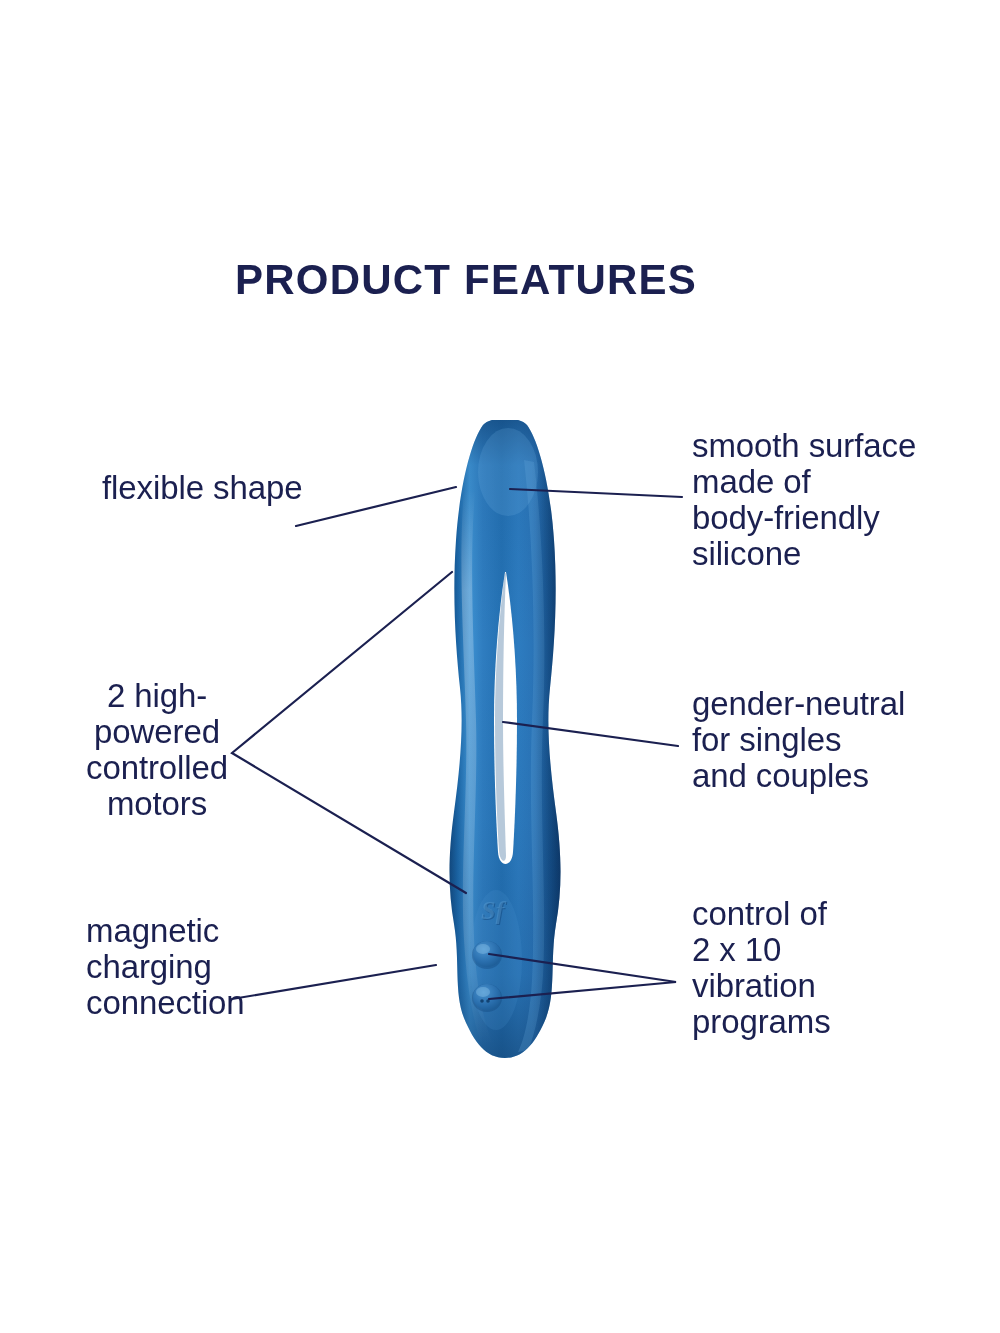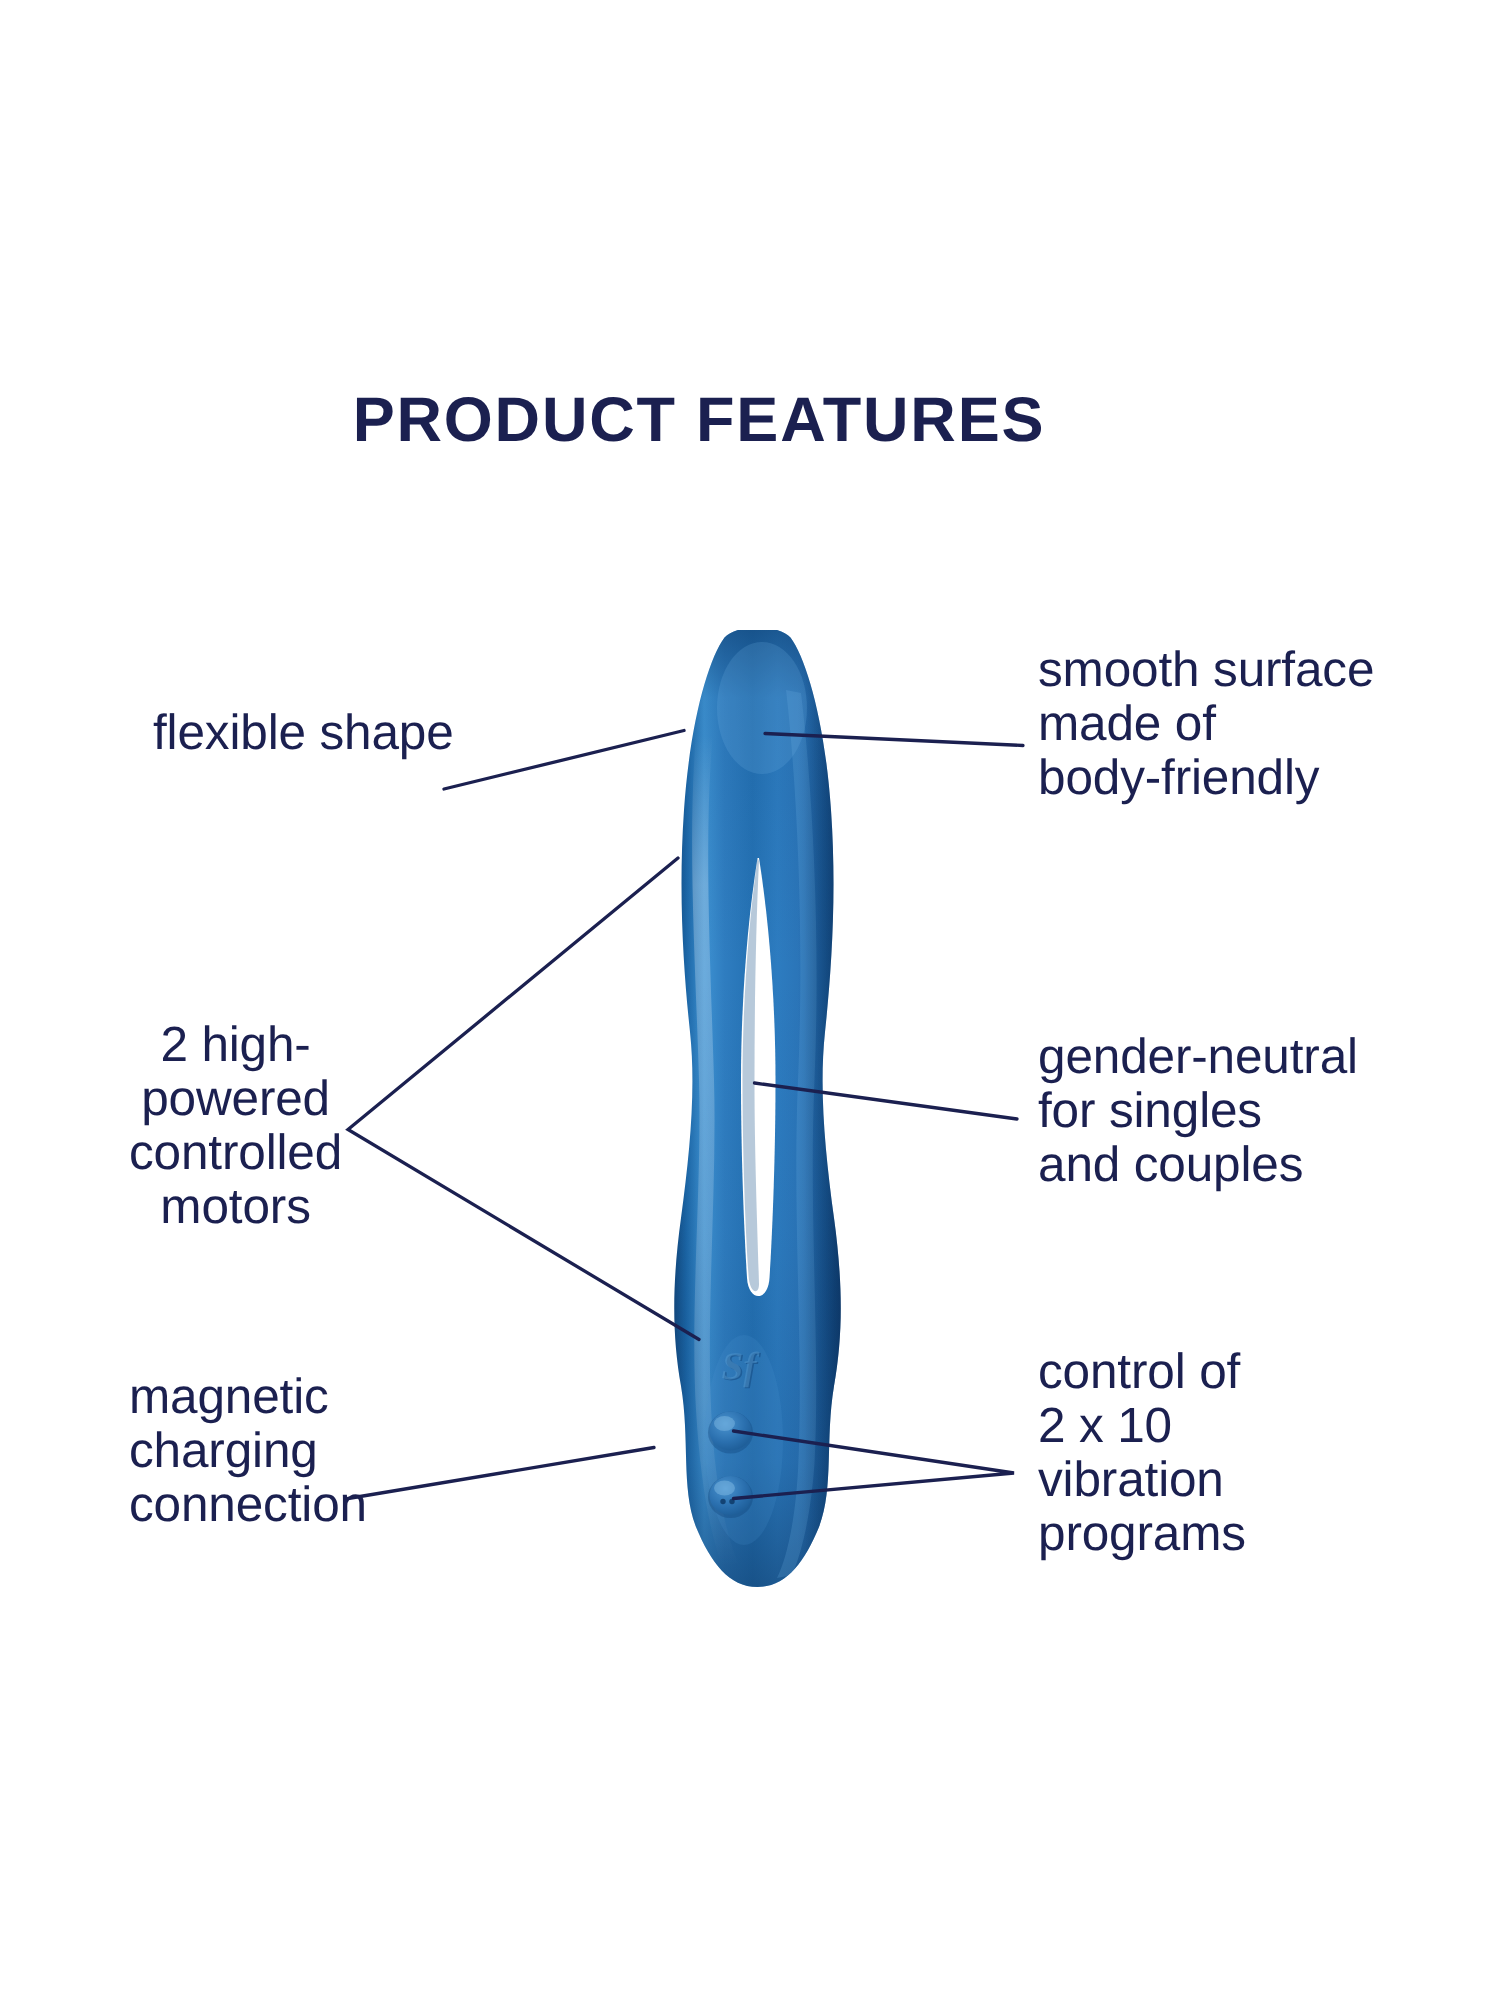--- a/index.html
+++ b/index.html
@@ -245,20 +245,21 @@
   <div class="callout left" id="callout-magnetic">
     <span class="cl-line">magnetic</span>
     <span class="cl-line">charging</span>
     <span class="cl-line">connection</span>
   </div>
 
   <div class="callout right" id="callout-smooth-surface">
     <span class="cl-line">smooth surface</span>
     <span class="cl-line">made of</span>
     <span class="cl-line">body-friendly</span>
+    <span class="cl-line">silicone</span>
   </div>
 
   <div class="callout right" id="callout-gender-neutral">
     <span class="cl-line">gender-neutral</span>
     <span class="cl-line">for singles</span>
     <span class="cl-line">and couples</span>
   </div>
 
   <div class="callout right" id="callout-vibration">
     <span class="cl-line">control of</span>

